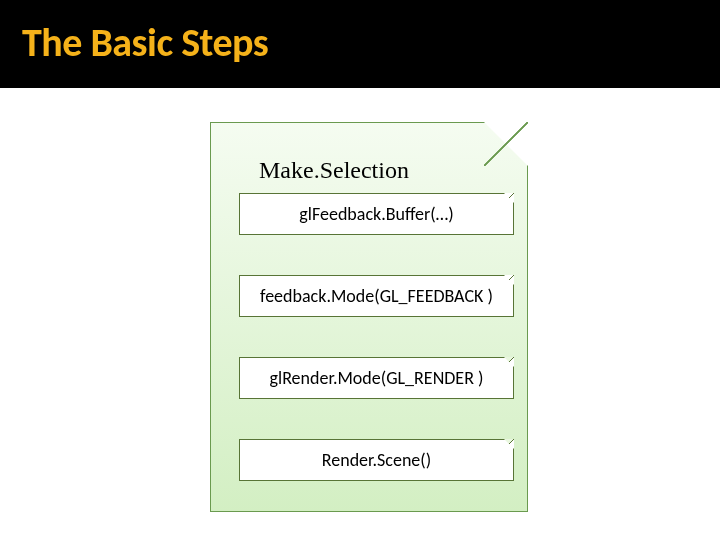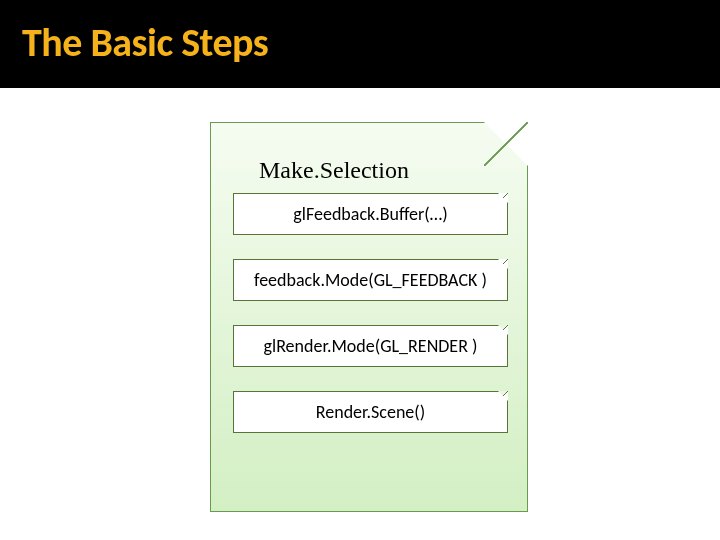--- a/index.html
+++ b/index.html
@@ -66,26 +66,26 @@
     position: absolute;
     left: 48px;
     top: 18px;
     font-family: "Times New Roman", serif;
     font-size: 24px;
     color: #000;
     margin-top: 16px;
   }
   .steps {
     position: absolute;
-    left: 22px;
+    left: 28px;
     top: 70px;
     width: 275px;
     display: flex;
     flex-direction: column;
-    gap: 24px;
+    gap: 40px;
   }
   .step {
     position: relative;
     width: 275px;
     height: 42px;
     background: #fff;
     border: 1.5px solid #587436;
     display: flex;
     align-items: center;
     justify-content: center;

